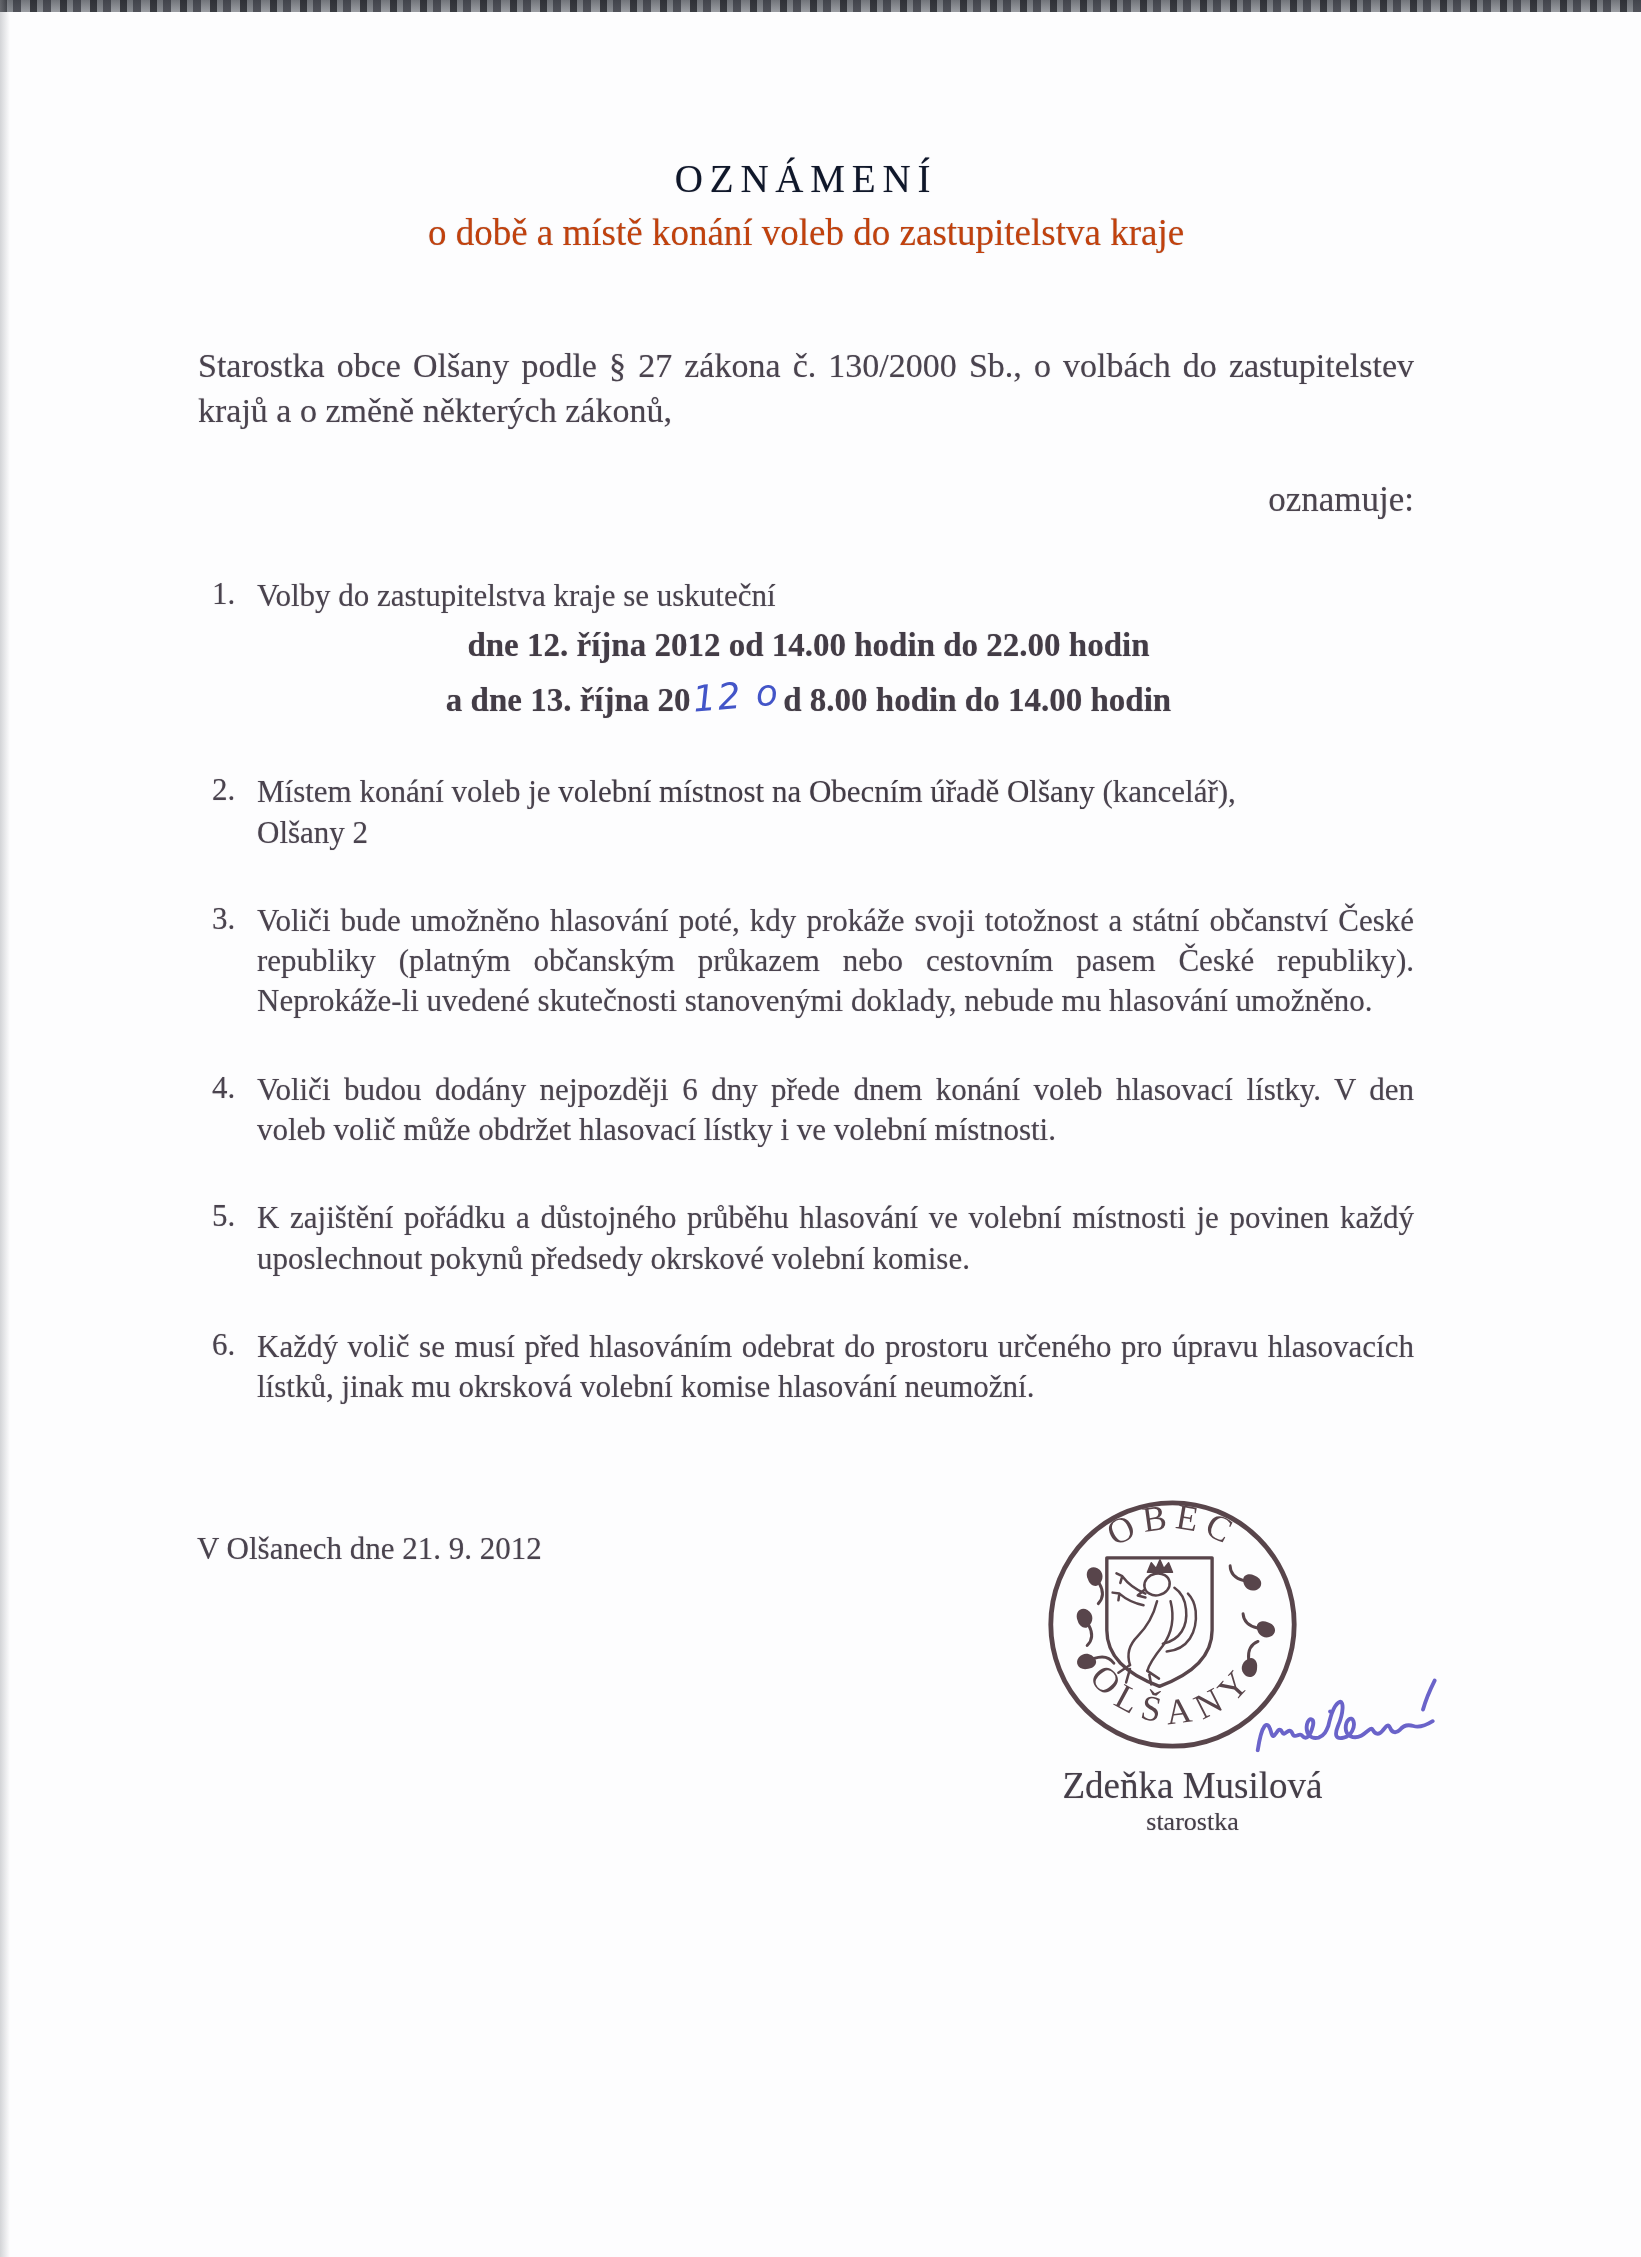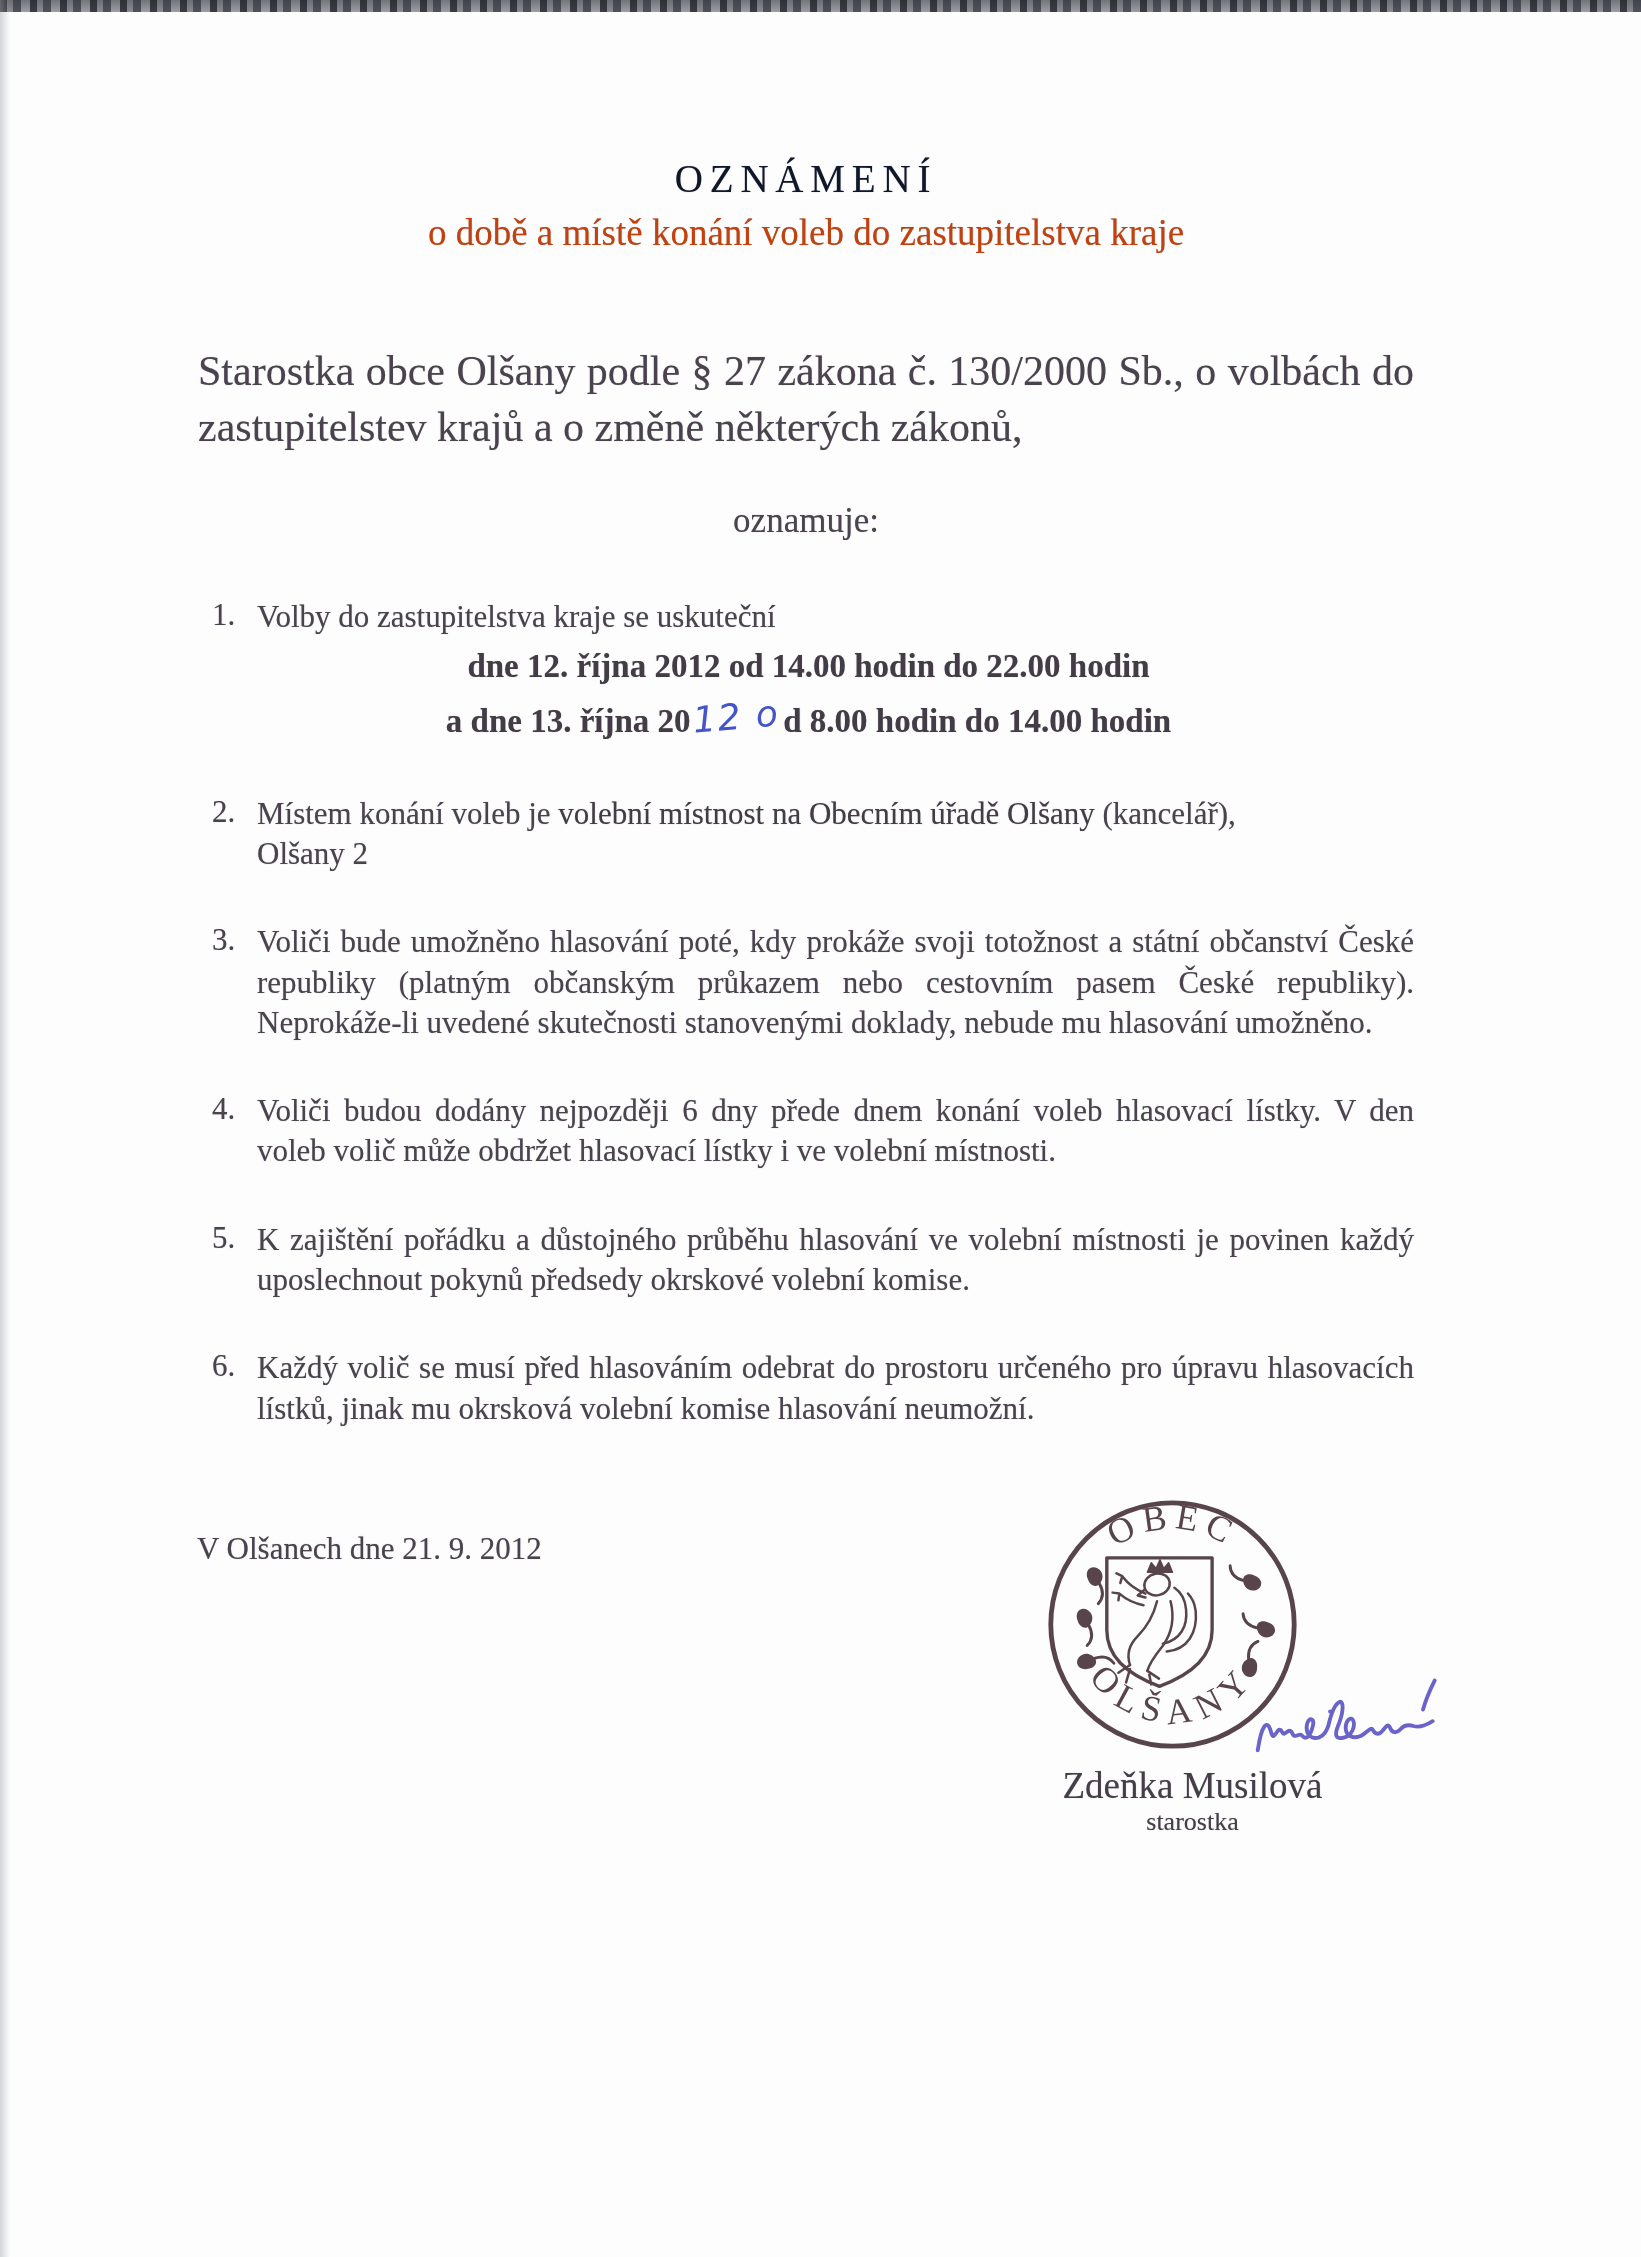--- a/index.html
+++ b/index.html
@@ -30,24 +30,24 @@
 
   header{ margin:156px 227px 0 198px; text-align:center; }
   .title{
     font-size:39px; letter-spacing:6.8px; font-weight:400;
     color:#0f172a; margin:0;
   }
   .subtitle{ font-size:37px; margin-top:9.7px; color:#c2410c; }
 
   .intro{
     margin:89px 227px 0 198px;
-    font-size:42px; line-height:1.34; text-align:justify;
+    font-size:34px; line-height:1.34; text-align:justify;
   }
   .announce{
-    margin:46px 227px 0 198px; text-align:center;
+    margin:46px 227px 0 198px; text-align:right;
     font-size:35px; color:#4b444e;
   }
 
   .items{ margin:56px 227px 0 212px; }
   .item{ display:flex; margin-bottom:48px; }
   .item .num{ flex:none; width:45px; font-size:31px; }
   .item .body{ flex:1; font-size:31px; line-height:1.3; text-align:justify; }
   .schedule{
     text-align:center; margin-right:54px; margin-top:5.8px;
     font-weight:bold; font-size:33px; line-height:1.4; color:#433c46;

